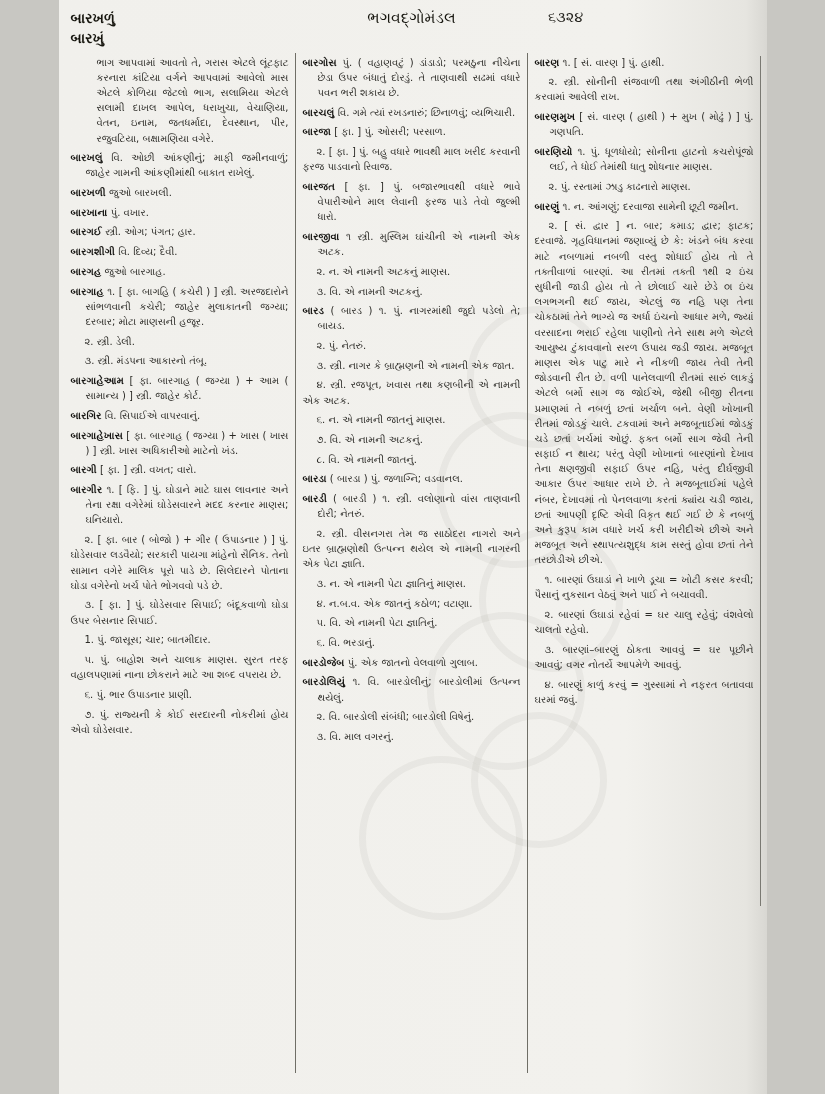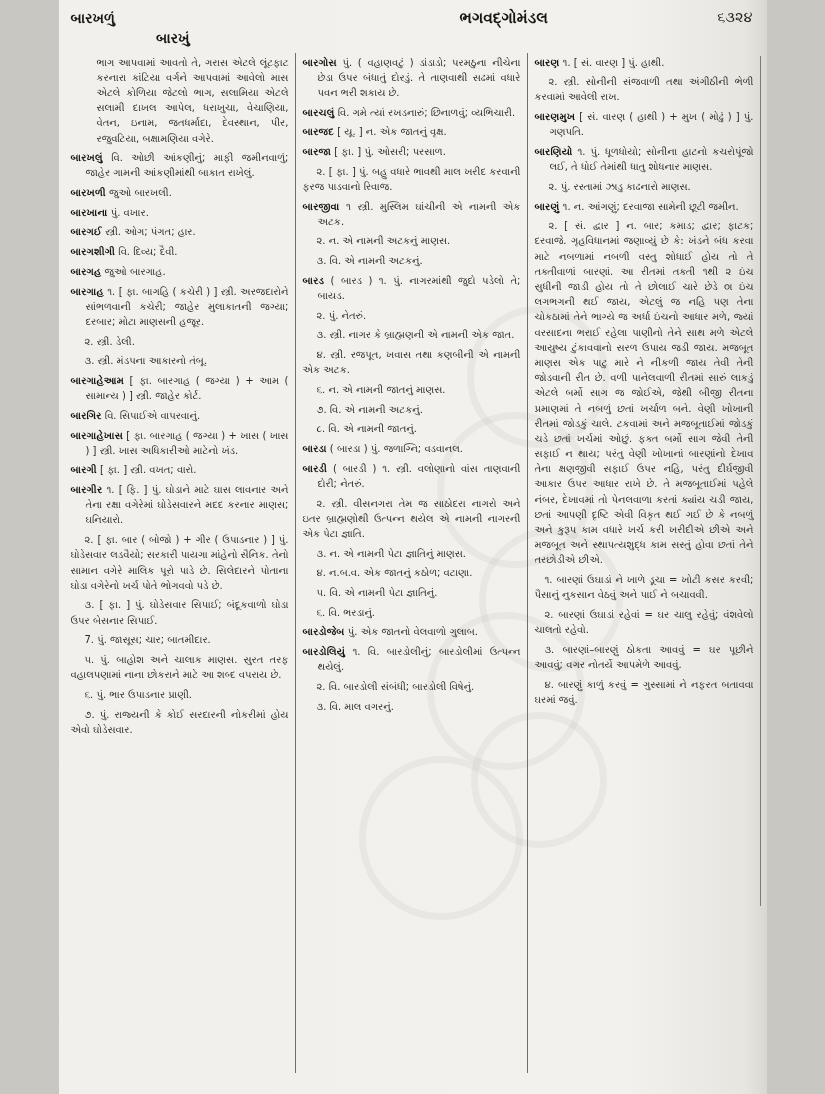--- a/index.html
+++ b/index.html
@@ -17,23 +17,23 @@
     overflow:hidden;
     box-sizing:border-box;
   }
   .header{
     display:flex;align-items:flex-start;
     padding:8px 14px 0 12px;
     font-size:14px;
   }
   .header .left{width:30%;}
   .running-head{font-weight:700;color:#17160f;line-height:1.45;}
-  .continued-headword{font-weight:700;color:#17160f;line-height:1.45;text-align:center;}
-  .header .center{width:40%;text-align:right;font-weight:700;font-size:15.5px;color:#17160f;padding-top:1px;}
-  .header .right{width:30%;text-align:right;font-size:14.5px;color:#25241f;padding-top:1px;font-family:Liberation Serif, serif;}
+  .continued-headword{font-weight:700;color:#17160f;line-height:1.45;}
+  .header .center{width:40%;text-align:center;font-weight:400;font-size:15.5px;color:#17160f;padding-top:1px;}
+  .header .right{width:30%;text-align:left;font-size:14.5px;color:#25241f;padding-top:1px;font-family:Liberation Serif, serif;}
   .columns{
     position:relative;
     display:flex;
     padding:4px 6px 0 6px;
     z-index:2;
   }
   .col{
     width:33.33%;
     box-sizing:border-box;
     padding:2px 7px 0 6px;
@@ -98,31 +98,31 @@
         <p class="para entry"><b class="head">બારગાહ</b> ૧. [ ફા. બાગહિ ( કચેરી ) ] સ્ત્રી. અરજદારોને સાંભળવાની કચેરી; જાહેર મુલાકાતની જગ્યા; દરબાર; મોટા માણસની હજૂર.</p>
         <p class="para sense">૨. સ્ત્રી. ડેલી.</p>
         <p class="para sense">૩. સ્ત્રી. મંડપના આકારનો તંબૂ.</p>
         <p class="para entry"><b class="head">બારગાહેઆમ</b> [ ફા. બારગાહ ( જગ્યા ) + આમ ( સામાન્ય ) ] સ્ત્રી. જાહેર કોર્ટ.</p>
         <p class="para entry"><b class="head">બારગિર</b> વિ. સિપાઈએ વાપરવાનું.</p>
         <p class="para entry"><b class="head">બારગાહેખાસ</b> [ ફા. બારગાહ ( જગ્યા ) + ખાસ ( ખાસ ) ] સ્ત્રી. ખાસ અધિકારીઓ માટેનો ખંડ.</p>
         <p class="para entry"><b class="head">બારગી</b> [ ફા. ] સ્ત્રી. વખત; વારો.</p>
         <p class="para entry"><b class="head">બારગીર</b> ૧. [ ફિ. ] પું. ઘોડાને માટે ઘાસ લાવનાર અને તેના રક્ષા વગેરેમાં ઘોડેસવારને મદદ કરનાર માણસ; ઘનિયારો.</p>
         <p class="para sense">૨. [ ફા. બાર ( બોજો ) + ગીર ( ઉપાડનાર ) ] પું. ઘોડેસવાર લડવૈયો; સરકારી પાયગા માંહેનો સૈનિક. તેનો સામાન વગેરે માલિક પૂરો પાડે છે. સિલેદારને પોતાના ઘોડા વગેરેનો ખર્ચ પોતે ભોગવવો પડે છે.</p>
         <p class="para sense">૩. [ ફા. ] પું. ઘોડેસવાર સિપાઈ; બંદૂકવાળો ઘોડા ઉપર બેસનાર સિપાઈ.</p>
-        <p class="para sense">7. પું. જાસૂસ; ચાર; બાતમીદાર.</p>
+        <p class="para sense">1. પું. જાસૂસ; ચાર; બાતમીદાર.</p>
         <p class="para sense">૫. પું. બાહોશ અને ચાલાક માણસ. સુરત તરફ વહાલપણામાં નાના છોકરાને માટે આ શબ્દ વપરાય છે.</p>
         <p class="para sense">૬. પું. ભાર ઉપાડનાર પ્રાણી.</p>
         <p class="para sense">૭. પું. રાજ્યની કે કોઈ સરદારની નોકરીમાં હોય એવો ઘોડેસવાર.</p>
       </div>
     <div class="col col-2">
         <p class="para entry"><b class="head">બારગોસ</b> પું. ( વહાણવટું ) ડાંડાડો; પરમઠુના નીચેના છેડા ઉપર બંધાતું દોરડું. તે તાણવાથી સઢમાં વધારે પવન ભરી શકાય છે.</p>
         <p class="para entry"><b class="head">બારચલું</b> વિ. ગમે ત્યાં રખડનારું; છિનાળવું; વ્યભિચારી.</p>
-        <p class="para entry"><b class="head">બારજદ</b> [ યૂ. ] ન. એક જાતનું વૃક્ષ.</p>
         <p class="para entry"><b class="head">બારજા</b> [ ફા. ] પું. ઓસરી; પરસાળ.</p>
         <p class="para sense">૨. [ ફા. ] પું. બહુ વધારે ભાવથી માલ ખરીદ કરવાની ફરજ પાડવાનો રિવાજ.</p>
+        <p class="para entry"><b class="head">બારજત</b> [ ફા. ] પું. બજારભાવથી વધારે ભાવે વેપારીઓને માલ લેવાની ફરજ પાડે તેવો જુલ્મી ધારો.</p>
         <p class="para entry"><b class="head">બારજીવા</b> ૧ સ્ત્રી. મુસ્લિમ ઘાંચીની એ નામની એક અટક.</p>
         <p class="para sense">૨. ન. એ નામની અટકનું માણસ.</p>
         <p class="para sense">૩. વિ. એ નામની અટકનું.</p>
         <p class="para entry"><b class="head">બારડ</b> ( બારડ ) ૧. પું. નાગરમાંથી જુદો પડેલો તે; બાયડ.</p>
         <p class="para sense">૨. પું. નેતરું.</p>
         <p class="para sense">૩. સ્ત્રી. નાગર કે બ્રાહ્મણની એ નામની એક જાત.</p>
         <p class="para sense">૪. સ્ત્રી. રજપૂત, ખવાસ તથા કણબીની એ નામની એક અટક.</p>
         <p class="para sense">૬. ન. એ નામની જાતનું માણસ.</p>
         <p class="para sense">૭. વિ. એ નામની અટકનું.</p>
         <p class="para sense">૮. વિ. એ નામની જાતનું.</p>

